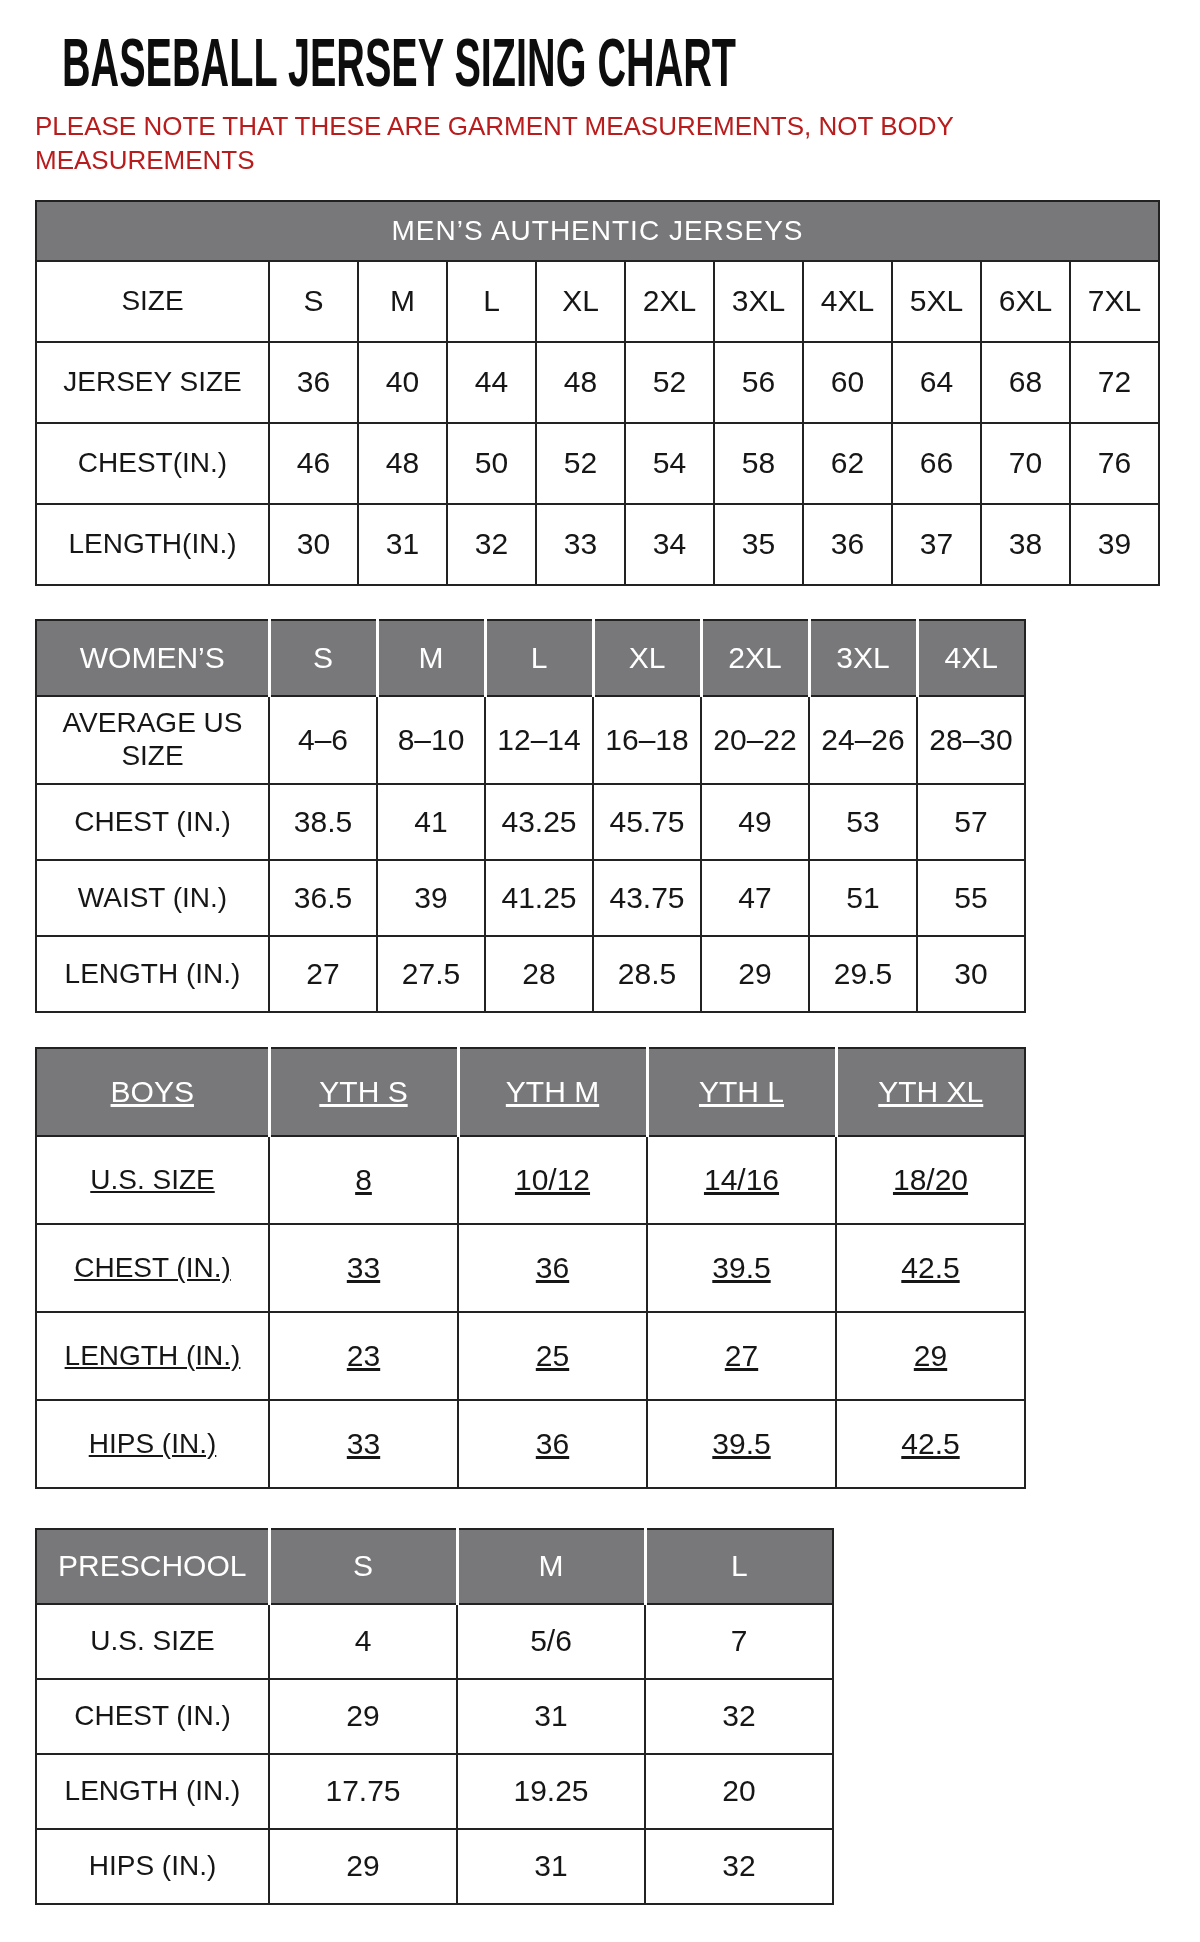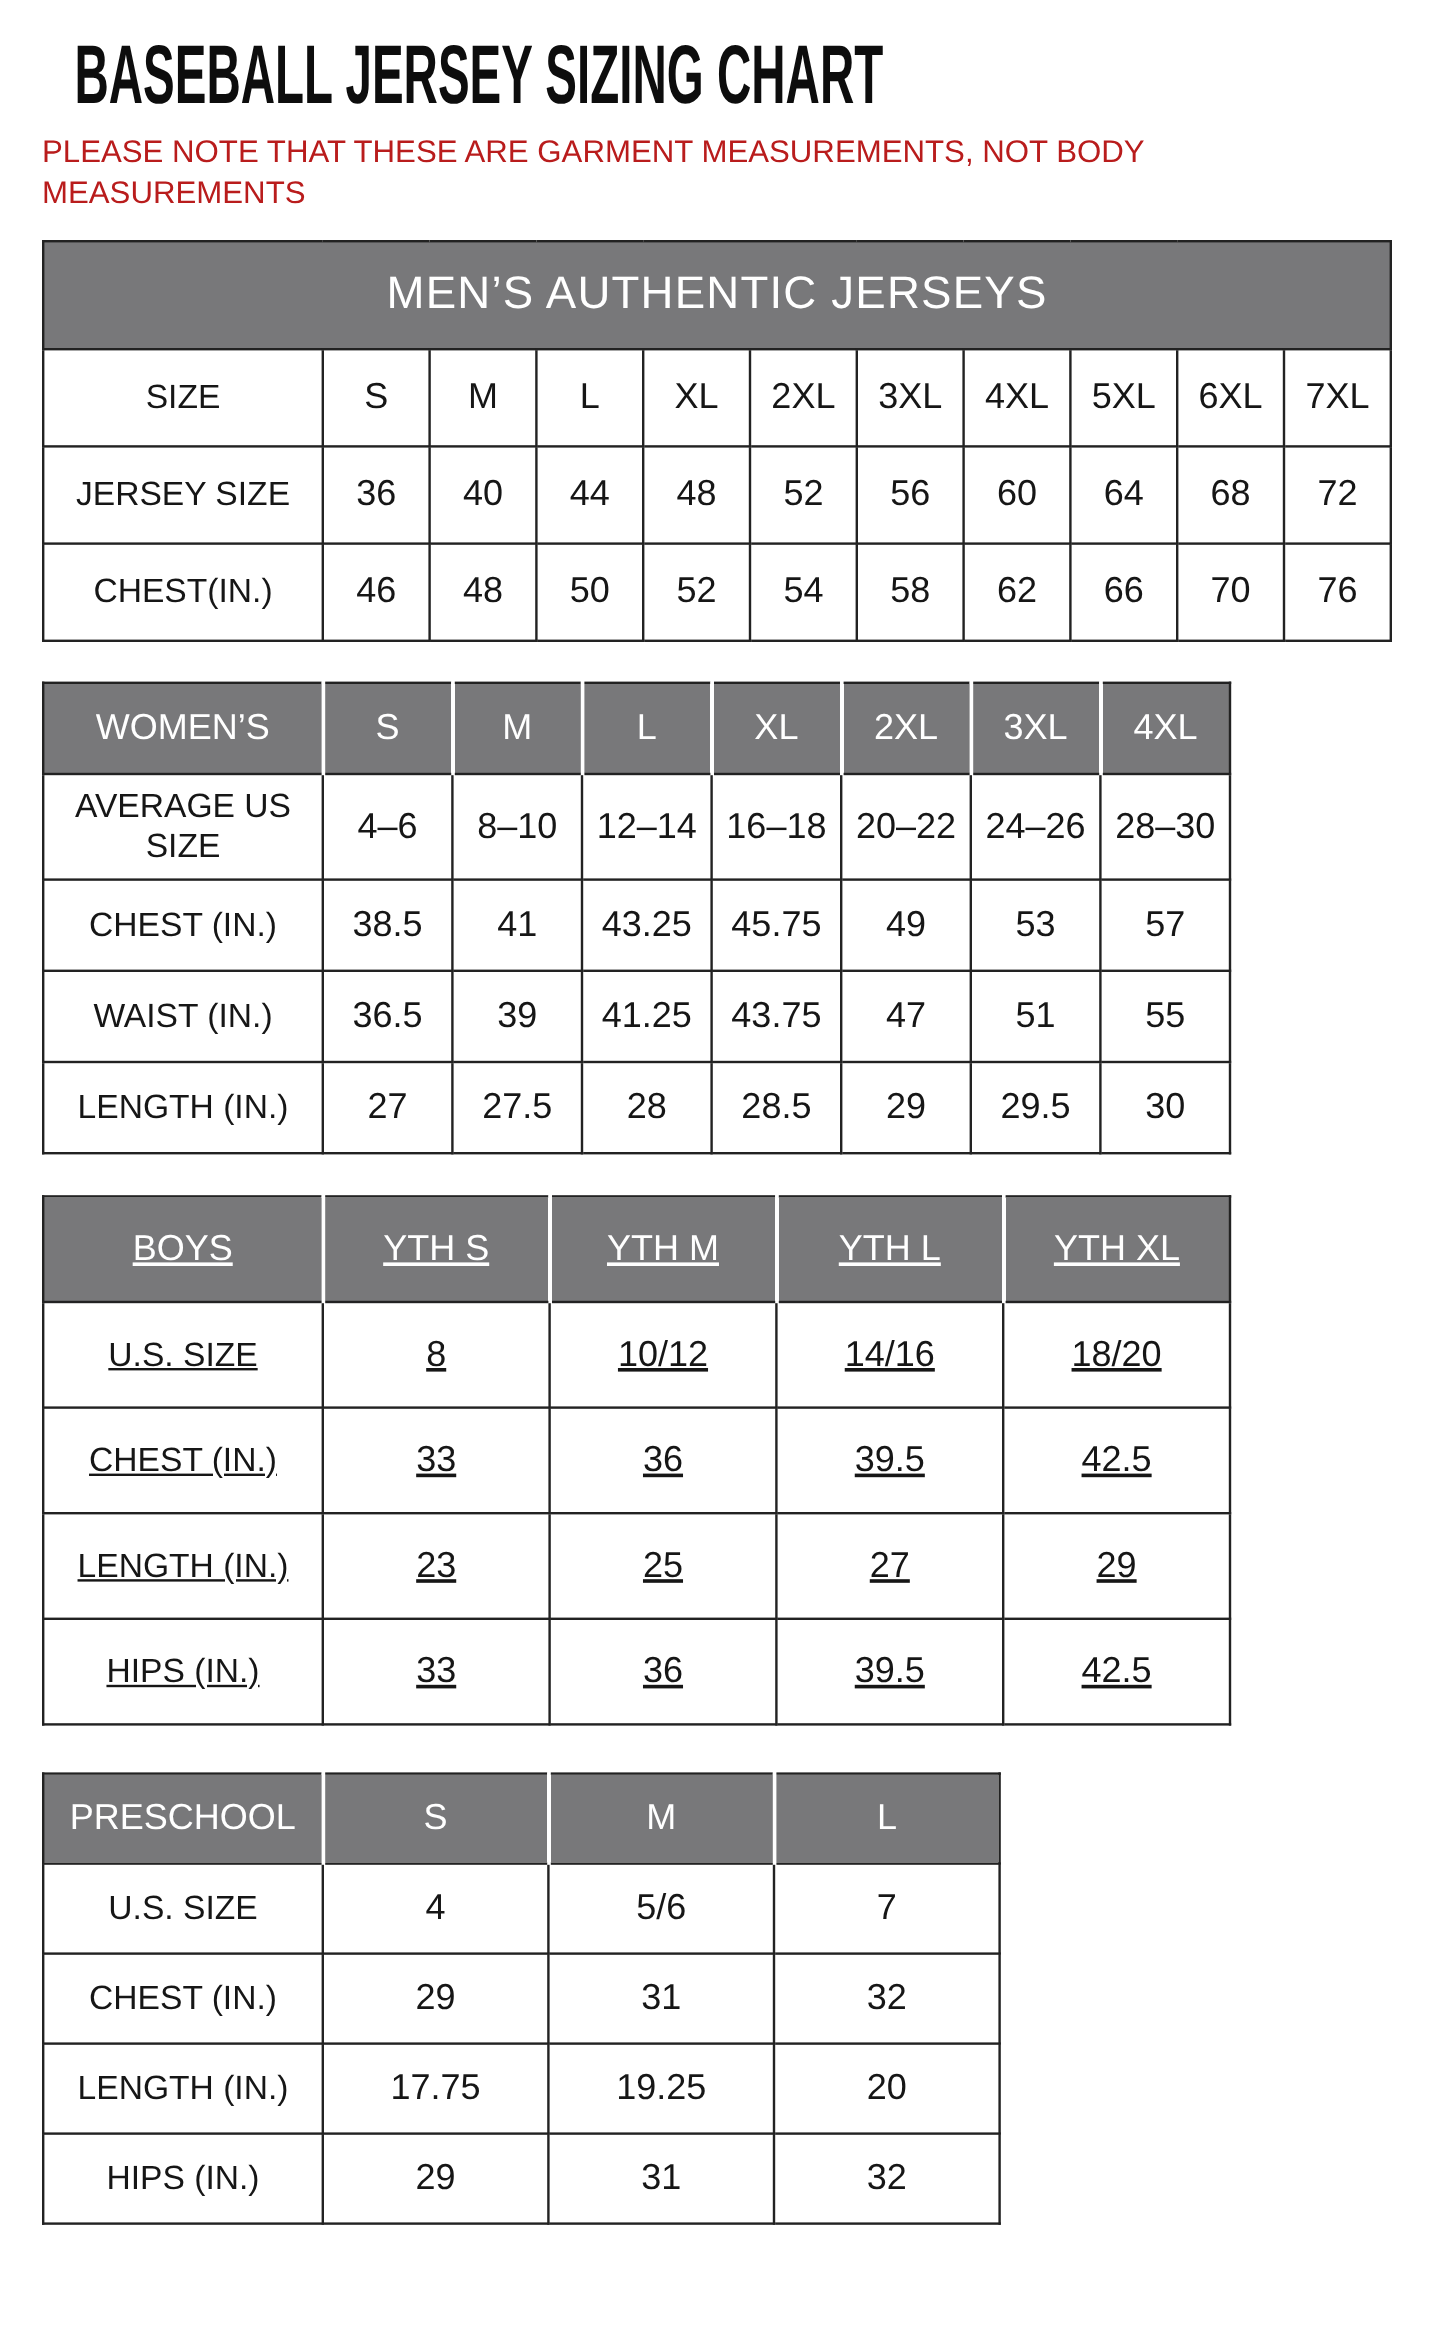--- a/index.html
+++ b/index.html
@@ -42,21 +42,21 @@
     background: #78787a; color: #ffffff;
     font-size: 30px;
   }
   .ghead td + td { border-left: 3px solid #ffffff; }
 
   
   .mens { width: 1125px; margin-top: 22px; }
   .mens td { height: 81px; }
   .mens .banner {
     background: #78787a; color: #ffffff;
-    font-size: 38px; height: 90px; letter-spacing: 1px;
+    font-size: 28px; height: 60px; letter-spacing: 1px;
   }
   .c-mlbl { width: 233px; } .c-m { width: 89px; }
 
   
   .womens { width: 990px; margin-top: 33px; padding-left: 36px; }
   .womens td { height: 76px; }
   .womens .row-tall td { height: 88px; }
   .c-wlbl { width: 233px; } .c-w { width: 108px; }
 
   
@@ -133,20 +133,33 @@
       <td>46</td>
       <td>48</td>
       <td>50</td>
       <td>52</td>
       <td>54</td>
       <td>58</td>
       <td>62</td>
       <td>66</td>
       <td>70</td>
       <td>76</td>
+    </tr>
+    <tr>
+      <td class="lbl">LENGTH(IN.)</td>
+      <td>30</td>
+      <td>31</td>
+      <td>32</td>
+      <td>33</td>
+      <td>34</td>
+      <td>35</td>
+      <td>36</td>
+      <td>37</td>
+      <td>38</td>
+      <td>39</td>
     </tr>
   </tbody>
     </table>
 
   <table class="womens">
     <colgroup>
         <col class="c-wlbl">
         <col class="c-w">
         <col class="c-w">
         <col class="c-w">

